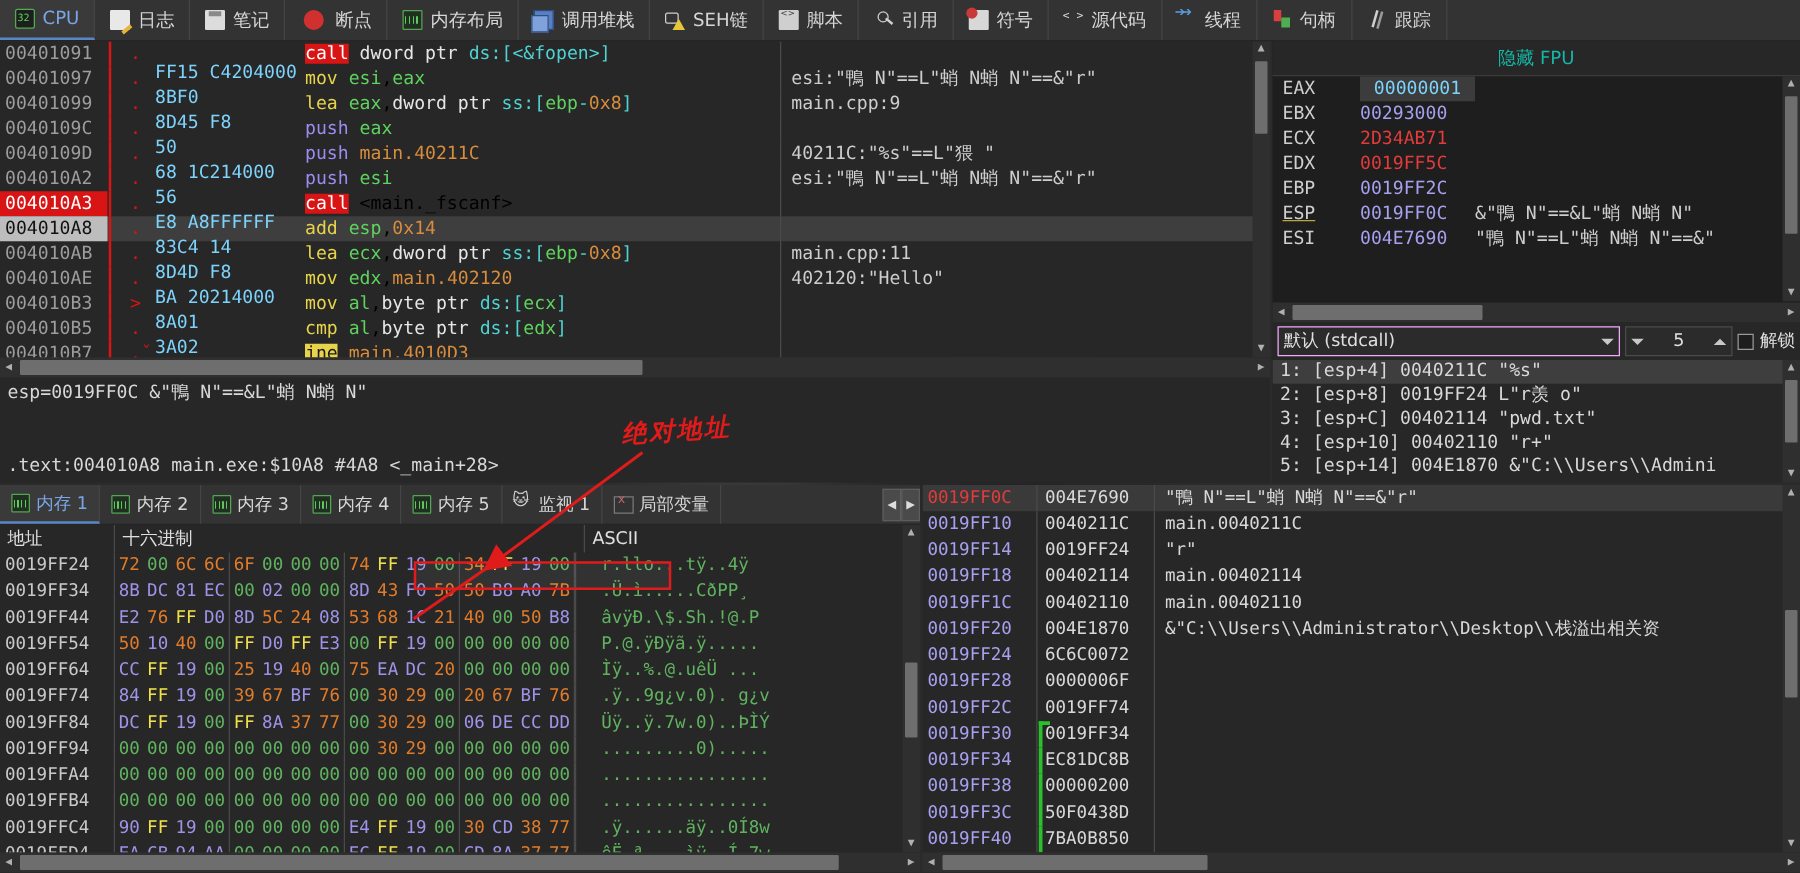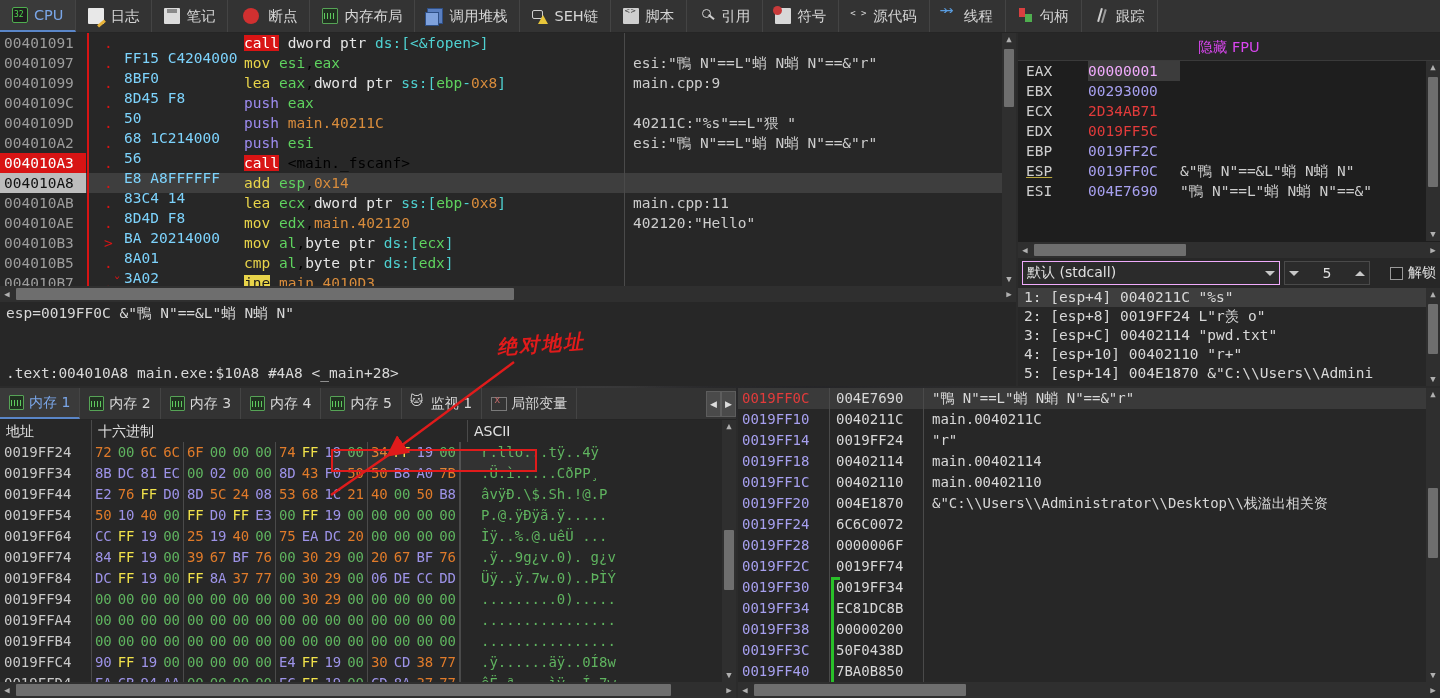--- a/index.html
+++ b/index.html
@@ -133,46 +133,46 @@
   .hsb .track { position: relative; flex: 1; height: 12px; }
   .hsb .thumb { position: absolute; top: 0; height: 12px; background: #6e6e6e; border-radius: 1px; }
 
   
   #regs {
     position: absolute; left: 1018px; top: 33px; width: 422px; height: 225px;
     background: #1e1e1e; z-index: 2;
   }
   #regs-title {
     height: 28px; line-height: 28px; text-align: center;
-    color: #d946ef; font-size: 14.5px; background: #272727;
+    color: #14b8a6; font-size: 14.5px; background: #272727;
     font-family: "DejaVu Sans", sans-serif;
     border-bottom: 1px solid #3a3a3a;
   }
   .rline { height: 20px; line-height: 20px; font-size: 14.5px; white-space: pre; display: flex; padding-left: 8px; }
   .rname { width: 62px; color: #cfcfcf; }
   .rname.ul { text-decoration: underline; text-decoration-color: #b9a63c; }
   .rval { width: 92px; }
   .rval.purple { color: #a7a0ef; }
   .rval.red { color: #e23b3b; }
-  .rval.changed { color: #f0abfc; background: #3c3c3c; }
+  .rval.changed { color: #7dd3fc; background: #3c3c3c; text-align: center; }
   .rcmt { color: #cdcdcd; overflow: hidden; white-space: nowrap; }
 
   
   #args { position: absolute; left: 1018px; top: 258px; width: 422px; height: 128px; background: #272727; z-index: 2; }
   #argsbar { height: 30px; display: flex; align-items: center; gap: 0; padding: 0 4px; font-family: "DejaVu Sans", sans-serif; }
   #cc-combo {
     flex: 1; height: 24px; background: #2b2b2b; border: 1px solid #f0abfc;
     color: #e0e0e0; font-size: 14px; display: flex; align-items: center; padding: 0 4px;
     justify-content: space-between;
   }
   .caret-d { width: 0;height:0;border-left:5px solid transparent;border-right:5px solid transparent;border-top:5px solid #c8c8c8; }
   .caret-u { width: 0;height:0;border-left:5px solid transparent;border-right:5px solid transparent;border-bottom:5px solid #c8c8c8; }
   #nspin { width: 86px; height: 24px; margin-left: 4px; background: #2b2b2b; border: 1px solid #4a4a4a;
            display: flex; align-items: center; justify-content: space-between; padding: 0 4px; color: #e0e0e0; font-size: 14px; }
-  #unlock { display: flex; align-items: center; gap: 5px; margin-left: 20px; color: #e0e0e0; font-size: 14px; }
+  #unlock { display: flex; align-items: center; gap: 5px; margin-left: 4px; color: #e0e0e0; font-size: 14px; }
   #unlock .box { width: 13px; height: 13px; border: 1px solid #9a9a9a; background: #1e1e1e; }
   .aline { height: 19px; line-height: 19px; font-size: 14.5px; white-space: pre; color: #d8d8d8; padding-left: 6px; }
   .aline.sel { background: #3e3e3e; }
 
   
   #infostrip { position: absolute; left: 0; top: 300px; width: 1016px; height: 86px; background: #272727; z-index: 2; }
   .iline { font-size: 14.5px; color: #d8d8d8; white-space: pre; padding-left: 6px; font-family: "DejaVu Sans Mono", monospace; }
 
   
   #annot { position: absolute; left: 0; top: 320px; width: 700px; height: 200px; z-index: 9; pointer-events: none; }

